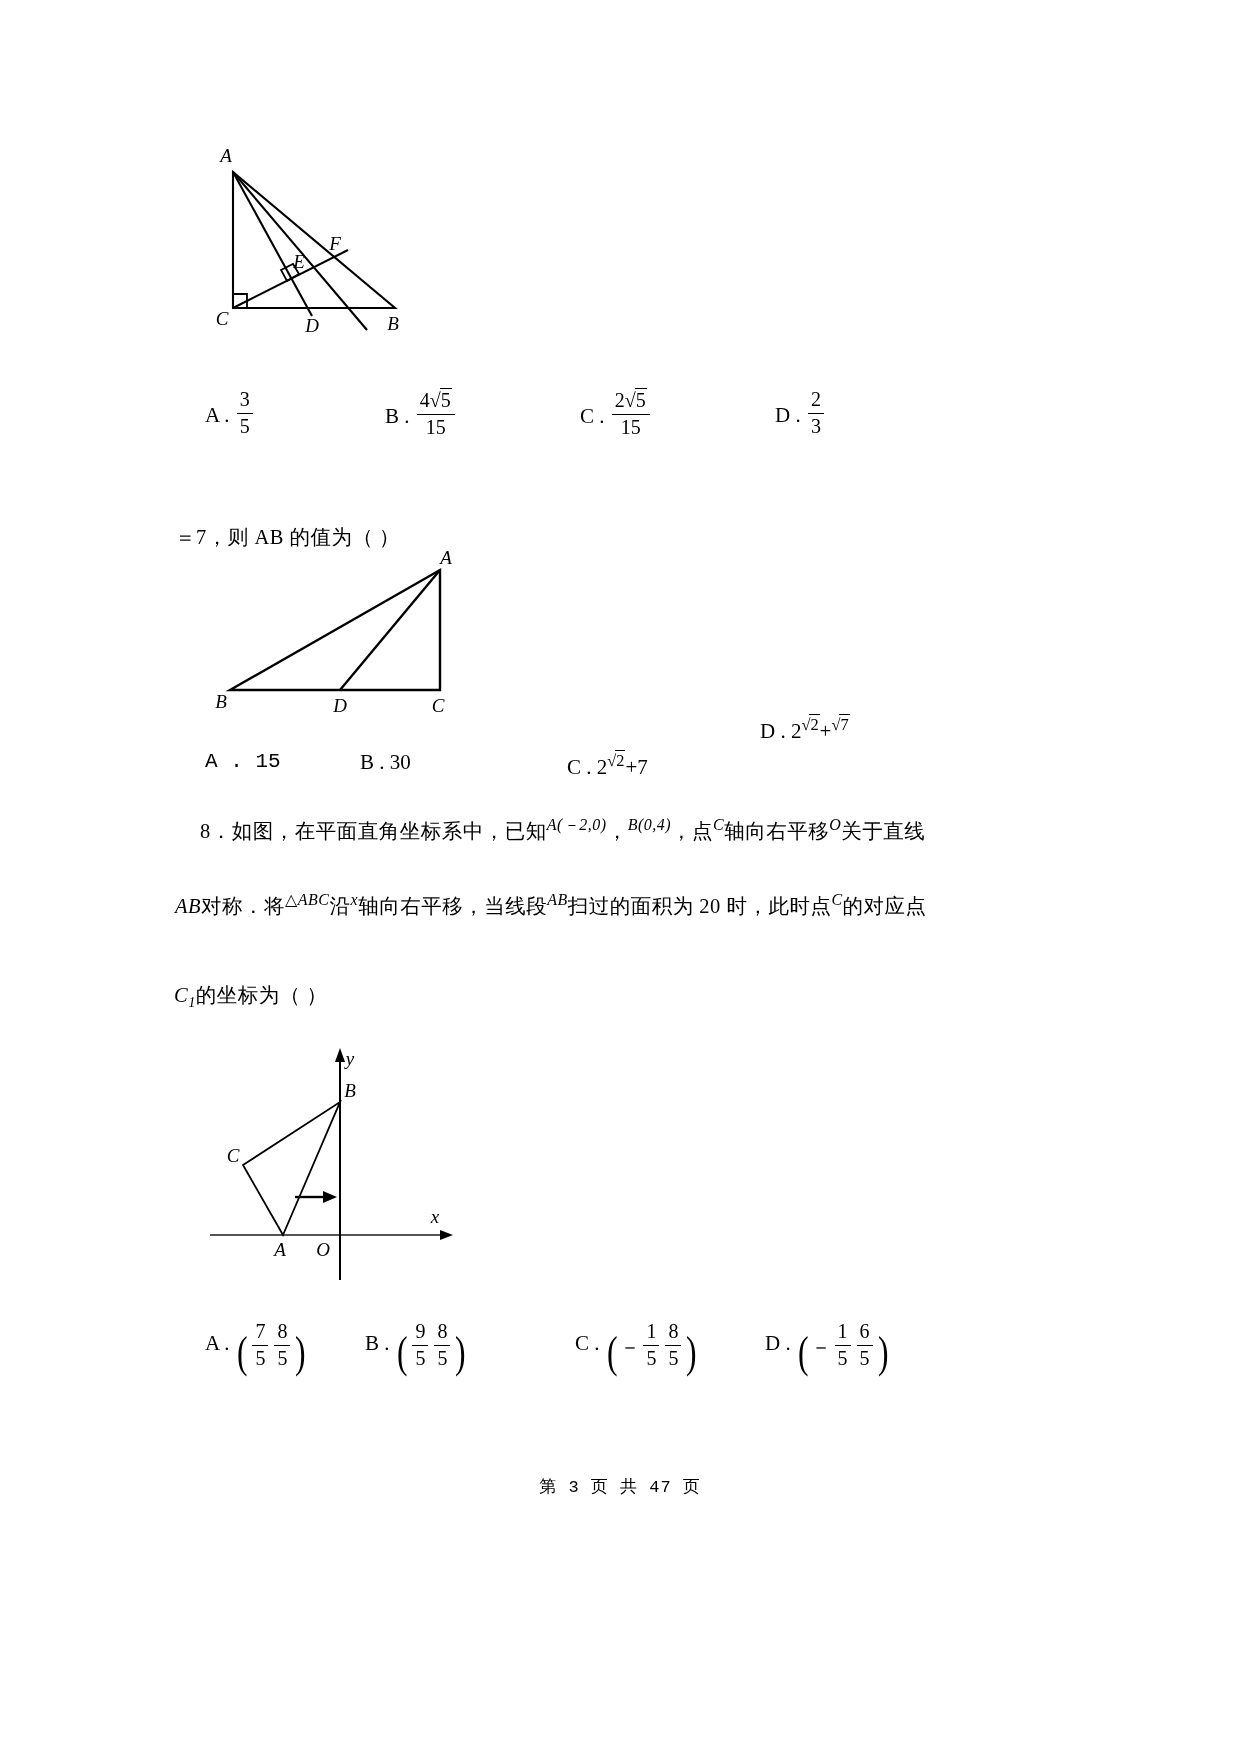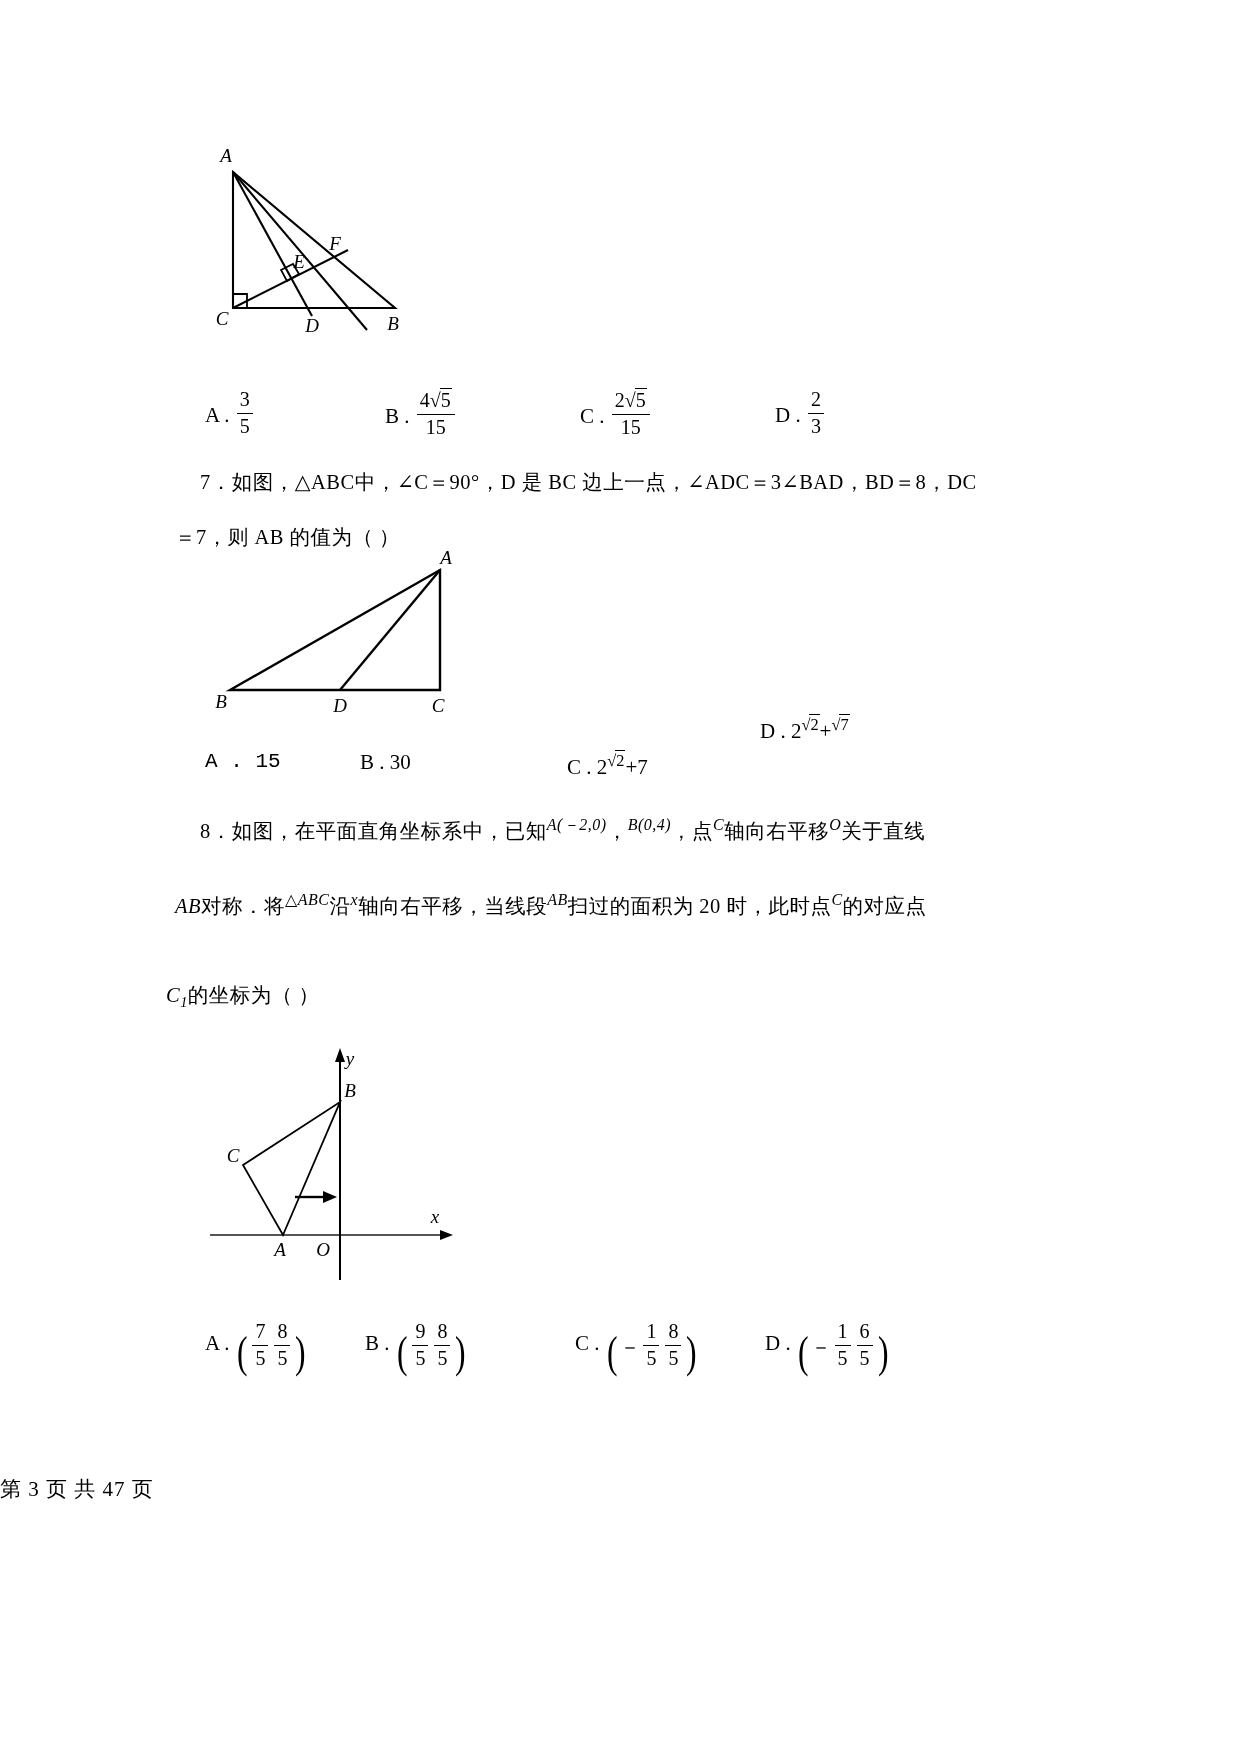--- a/index.html
+++ b/index.html
@@ -86,23 +86,24 @@
     font-family: "Liberation Serif", "DejaVu Serif", serif;
     font-style: italic;
     font-size: 19px;
   }
 
   
   .footer {
     position: absolute;
     left: 0;
     right: 0;
-    text-align: left;
-    font-size: 21px;
+    text-align: center;
+    font-size: 17px;
     letter-spacing: 1px;
+    font-family: Liberation Mono, monospace;
   }
 
   
   .bigparen {
     display: inline-block;
     font-size: 44px;
     line-height: 0.72;
     vertical-align: -0.30em;
     font-family: "Liberation Serif", serif;
     transform: scaleX(0.72);
@@ -171,21 +172,20 @@
   </div>
 
   <div class="opt" style="left:775px; top:388px;">
     <span>D .</span>
     <span class="frac">
       <span class="num">2</span>
       <span class="den">3</span>
     </span>
   </div>
 
-  <div class="qtext" style="left:200px; top:462px;">7．如图，△ABC中，∠C＝90°，D 是 BC 边上一点，∠ADC＝3∠BAD，BD＝8，DC</div>
   <div class="qtext" style="left:175px; top:517px;">＝7，则 AB 的值为（ ）</div>
 
   <div class="figure" style="left:210px; top:550px;">
     <svg width="280" height="170" viewBox="0 0 280 170">
 
       <polygon points="20,140 230,140 230,20" fill="none" stroke="#000" stroke-width="2.4"></polygon>
 
       <line x1="230" y1="20" x2="130" y2="140" stroke="#000" stroke-width="2.4"></line>
 
       <text class="fig-label" x="236" y="14" text-anchor="middle">A</text>
@@ -220,21 +220,21 @@
   </div>
 
   <div class="qtext" style="left:200px; top:805px;">
     <span>8．如图，在平面直角坐标系中，已知</span><span class="sup inline-it">A(－2,0)</span><span>，</span><span class="sup inline-it">B(0,4)</span><span>，点</span><span class="sup inline-it">C</span><span>轴向右平移</span><span class="sup inline-it">O</span><span>关于直线</span>
   </div>
 
   <div class="qtext" style="left:175px; top:880px;">
     <span class="inline-it">AB</span><span>对称．将</span><span class="sup inline-it">△ABC</span><span>沿</span><span class="sup inline-it">x</span><span>轴向右平移，当线段</span><span class="sup inline-it">AB</span><span>扫过的面积为 20 时，此时点</span><span class="sup inline-it">C</span><span>的对应点</span>
   </div>
 
-  <div class="qtext" style="left:166px; top:975px;">
+  <div class="qtext" style="left:174px; top:975px;">
     <span class="inline-it"><span>C</span><span class="sub">1</span></span><span>的坐标为（ ）</span>
   </div>
 
   <div class="figure" style="left:195px; top:1040px;">
     <svg width="320" height="250" viewBox="0 0 320 250">
 
       <line x1="15" y1="195" x2="245" y2="195" stroke="#555" stroke-width="2"></line>
       <polygon points="245,190 258,195 245,200" fill="#000"></polygon>
 
       <line x1="145" y1="240" x2="145" y2="22" stroke="#000" stroke-width="2"></line>

